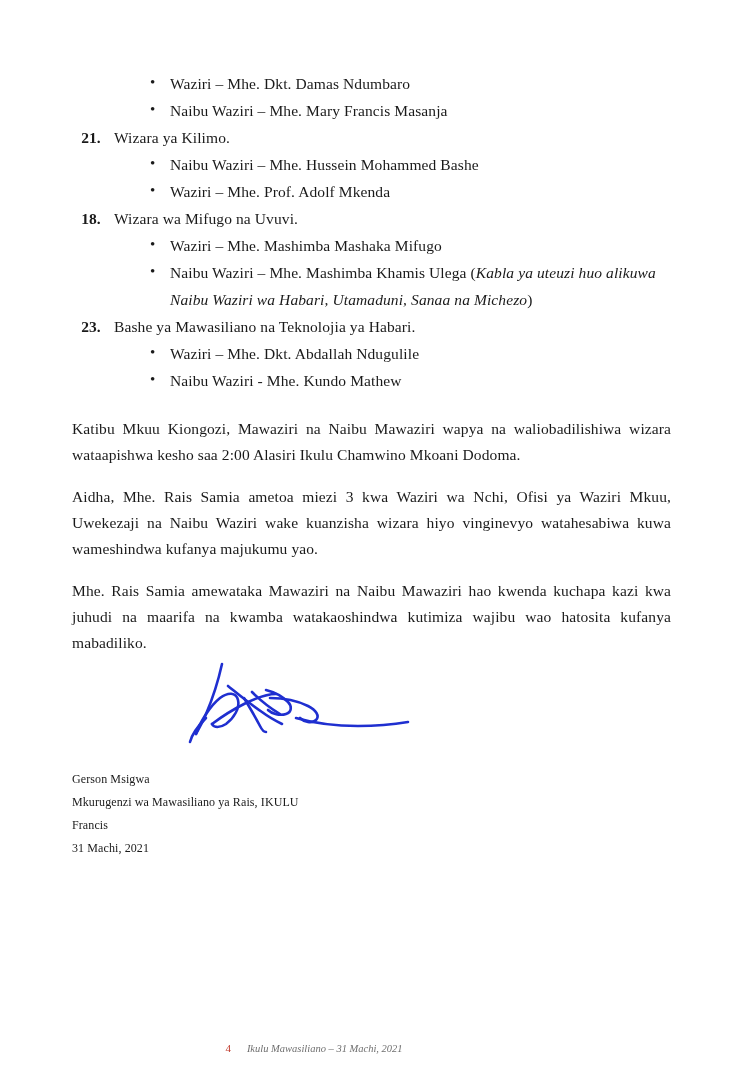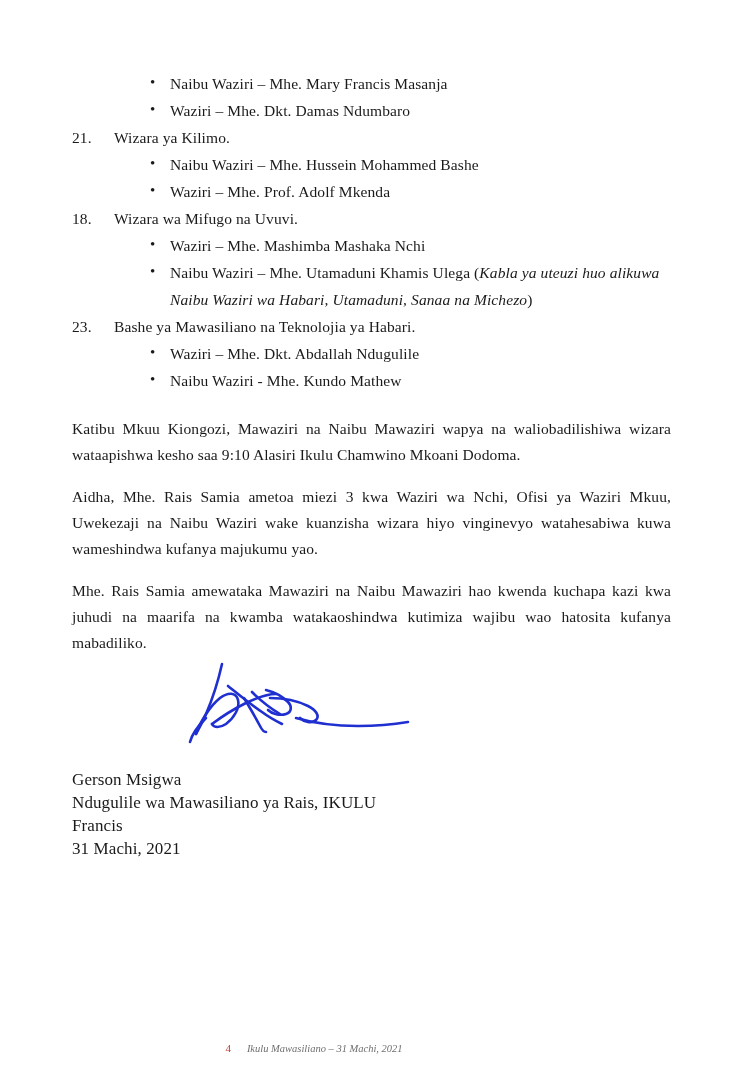--- a/index.html
+++ b/index.html
@@ -49,21 +49,22 @@
     padding-left: 42px;
     font-size: 15.5px;
     line-height: 27px;
     letter-spacing: 0.1px;
   }
   .numbered-item .num {
     position: absolute;
     left: 0;
     top: 0;
     width: 38px;
-    text-align: left;
+    text-align: center;
+    font-weight: bold;
   }
   .bullet-item .italic-note {
     font-style: italic;
   }
   
   .para {
     margin: 16px 0 0 0;
     font-size: 15.5px;
     line-height: 26px;
     text-align: justify;
@@ -77,21 +78,21 @@
     height: 120px;
   }
   .sig-svg {
     position: absolute;
     left: 38px;
     top: -6px;
   }
   .sign-off {
     position: relative;
     margin-top: -14px;
-    font-size: 17px;
+    font-size: 12px;
     line-height: 23px;
     letter-spacing: 0.1px;
     font-family: Liberation Serif, serif;
   }
   .footer {
     position: absolute;
     left: 0;
     bottom: 26px;
     width: 628px;
     text-align: center;
@@ -107,25 +108,25 @@
   }
 </style>
 </head>
 <body>
 
 <div class="page">
 
   <ul class="ministry-list">
 
     <li class="bullet-item">
+      <span>Waziri – Mhe. Dkt. Damas Ndumbaro</span>
+    </li>
+
+    <li class="bullet-item">
       <span>Naibu Waziri – Mhe. Mary Francis Masanja</span>
-    </li>
-
-    <li class="bullet-item">
-      <span>Waziri – Mhe. Dkt. Damas Ndumbaro</span>
     </li>
 
     <li class="numbered-item">
       <span class="num">21.</span>
       <span>Wizara ya Kilimo.</span>
     </li>
 
     <li class="bullet-item">
       <span>Naibu Waziri – Mhe. Hussein Mohammed Bashe</span>
     </li>
@@ -133,43 +134,43 @@
     <li class="bullet-item">
       <span>Waziri – Mhe. Prof. Adolf Mkenda</span>
     </li>
 
     <li class="numbered-item">
       <span class="num">18.</span>
       <span>Wizara wa Mifugo na Uvuvi.</span>
     </li>
 
     <li class="bullet-item">
-      <span>Waziri – Mhe. Mashimba Mashaka Nchi</span>
-    </li>
-
-    <li class="bullet-item">
-      <span>Naibu Waziri – Mhe. Utamaduni Khamis Ulega (</span><span class="italic-note">Kabla ya uteuzi huo alikuwa Naibu Waziri wa Habari, Utamaduni, Sanaa na Michezo</span><span>)</span>
+      <span>Waziri – Mhe. Mashimba Mashaka Mifugo</span>
+    </li>
+
+    <li class="bullet-item">
+      <span>Naibu Waziri – Mhe. Mashimba Khamis Ulega (</span><span class="italic-note">Kabla ya uteuzi huo alikuwa Naibu Waziri wa Habari, Utamaduni, Sanaa na Michezo</span><span>)</span>
     </li>
 
     <li class="numbered-item">
       <span class="num">23.</span>
       <span>Bashe ya Mawasiliano na Teknolojia ya Habari.</span>
     </li>
 
     <li class="bullet-item">
       <span>Waziri – Mhe. Dkt. Abdallah Ndugulile</span>
     </li>
 
     <li class="bullet-item">
       <span>Naibu Waziri  - Mhe. Kundo Mathew</span>
     </li>
 
   </ul>
 
-  <p class="para first">Katibu Mkuu Kiongozi, Mawaziri na Naibu Mawaziri wapya na waliobadilishiwa wizara wataapishwa kesho saa 9:10 Alasiri Ikulu Chamwino Mkoani Dodoma.</p>
+  <p class="para first">Katibu Mkuu Kiongozi, Mawaziri na Naibu Mawaziri wapya na waliobadilishiwa wizara wataapishwa kesho saa 2:00 Alasiri Ikulu Chamwino Mkoani Dodoma.</p>
   <p class="para">Aidha, Mhe. Rais Samia ametoa miezi 3 kwa Waziri wa Nchi, Ofisi ya Waziri Mkuu, Uwekezaji na Naibu Waziri wake kuanzisha wizara hiyo vinginevyo watahesabiwa kuwa wameshindwa kufanya majukumu yao.</p>
   <p class="para">Mhe. Rais Samia amewataka Mawaziri na Naibu Mawaziri hao kwenda kuchapa kazi kwa juhudi na maarifa na kwamba watakaoshindwa kutimiza wajibu wao hatosita kufanya mabadiliko.</p>
 
   <div class="sig-block">
     <svg class="sig-svg" width="300" height="110" viewBox="0 0 300 110">
       <g fill="none" stroke="#1f2fd0" stroke-width="2.6" stroke-linecap="round" stroke-linejoin="round">
         <path d="M112 8 C108 26, 102 44, 96 58 C92 68, 88 74, 86 78"></path>
         <path d="M86 78 C90 66, 100 50, 110 42 C118 36, 126 36, 128 44 C130 52, 124 62, 116 68 C110 72, 104 72, 102 68"></path>
         <path d="M102 68 C110 62, 122 54, 134 48 C146 42, 158 38, 166 38"></path>
         <path d="M118 30 C128 38, 140 48, 152 56 C160 62, 168 66, 172 68"></path>
@@ -178,21 +179,21 @@
         <path d="M156 34 C164 36, 172 40, 178 46 C182 50, 182 56, 176 58 C170 60, 162 58, 158 54"></path>
         <path d="M160 42 C172 42, 186 44, 198 50 C206 54, 210 60, 206 64 C202 68, 194 66, 190 62"></path>
         <path d="M186 62 C200 66, 222 70, 248 70 C268 70, 286 68, 298 66"></path>
         <path d="M96 62 C88 70, 82 78, 80 86"></path>
       </g>
     </svg>
   </div>
 
   <div class="sign-off">
     <div>Gerson Msigwa</div>
-    <div>Ndugulile wa Mawasiliano ya Rais, IKULU</div>
+    <div>Mkurugenzi wa Mawasiliano ya Rais, IKULU</div>
     <div>Francis</div>
     <div>31 Machi, 2021</div>
   </div>
 
 </div>
 
 <div class="footer">
   <span class="pg">4</span><span>Ikulu Mawasiliano – 31 Machi, 2021</span>
 </div>
 

